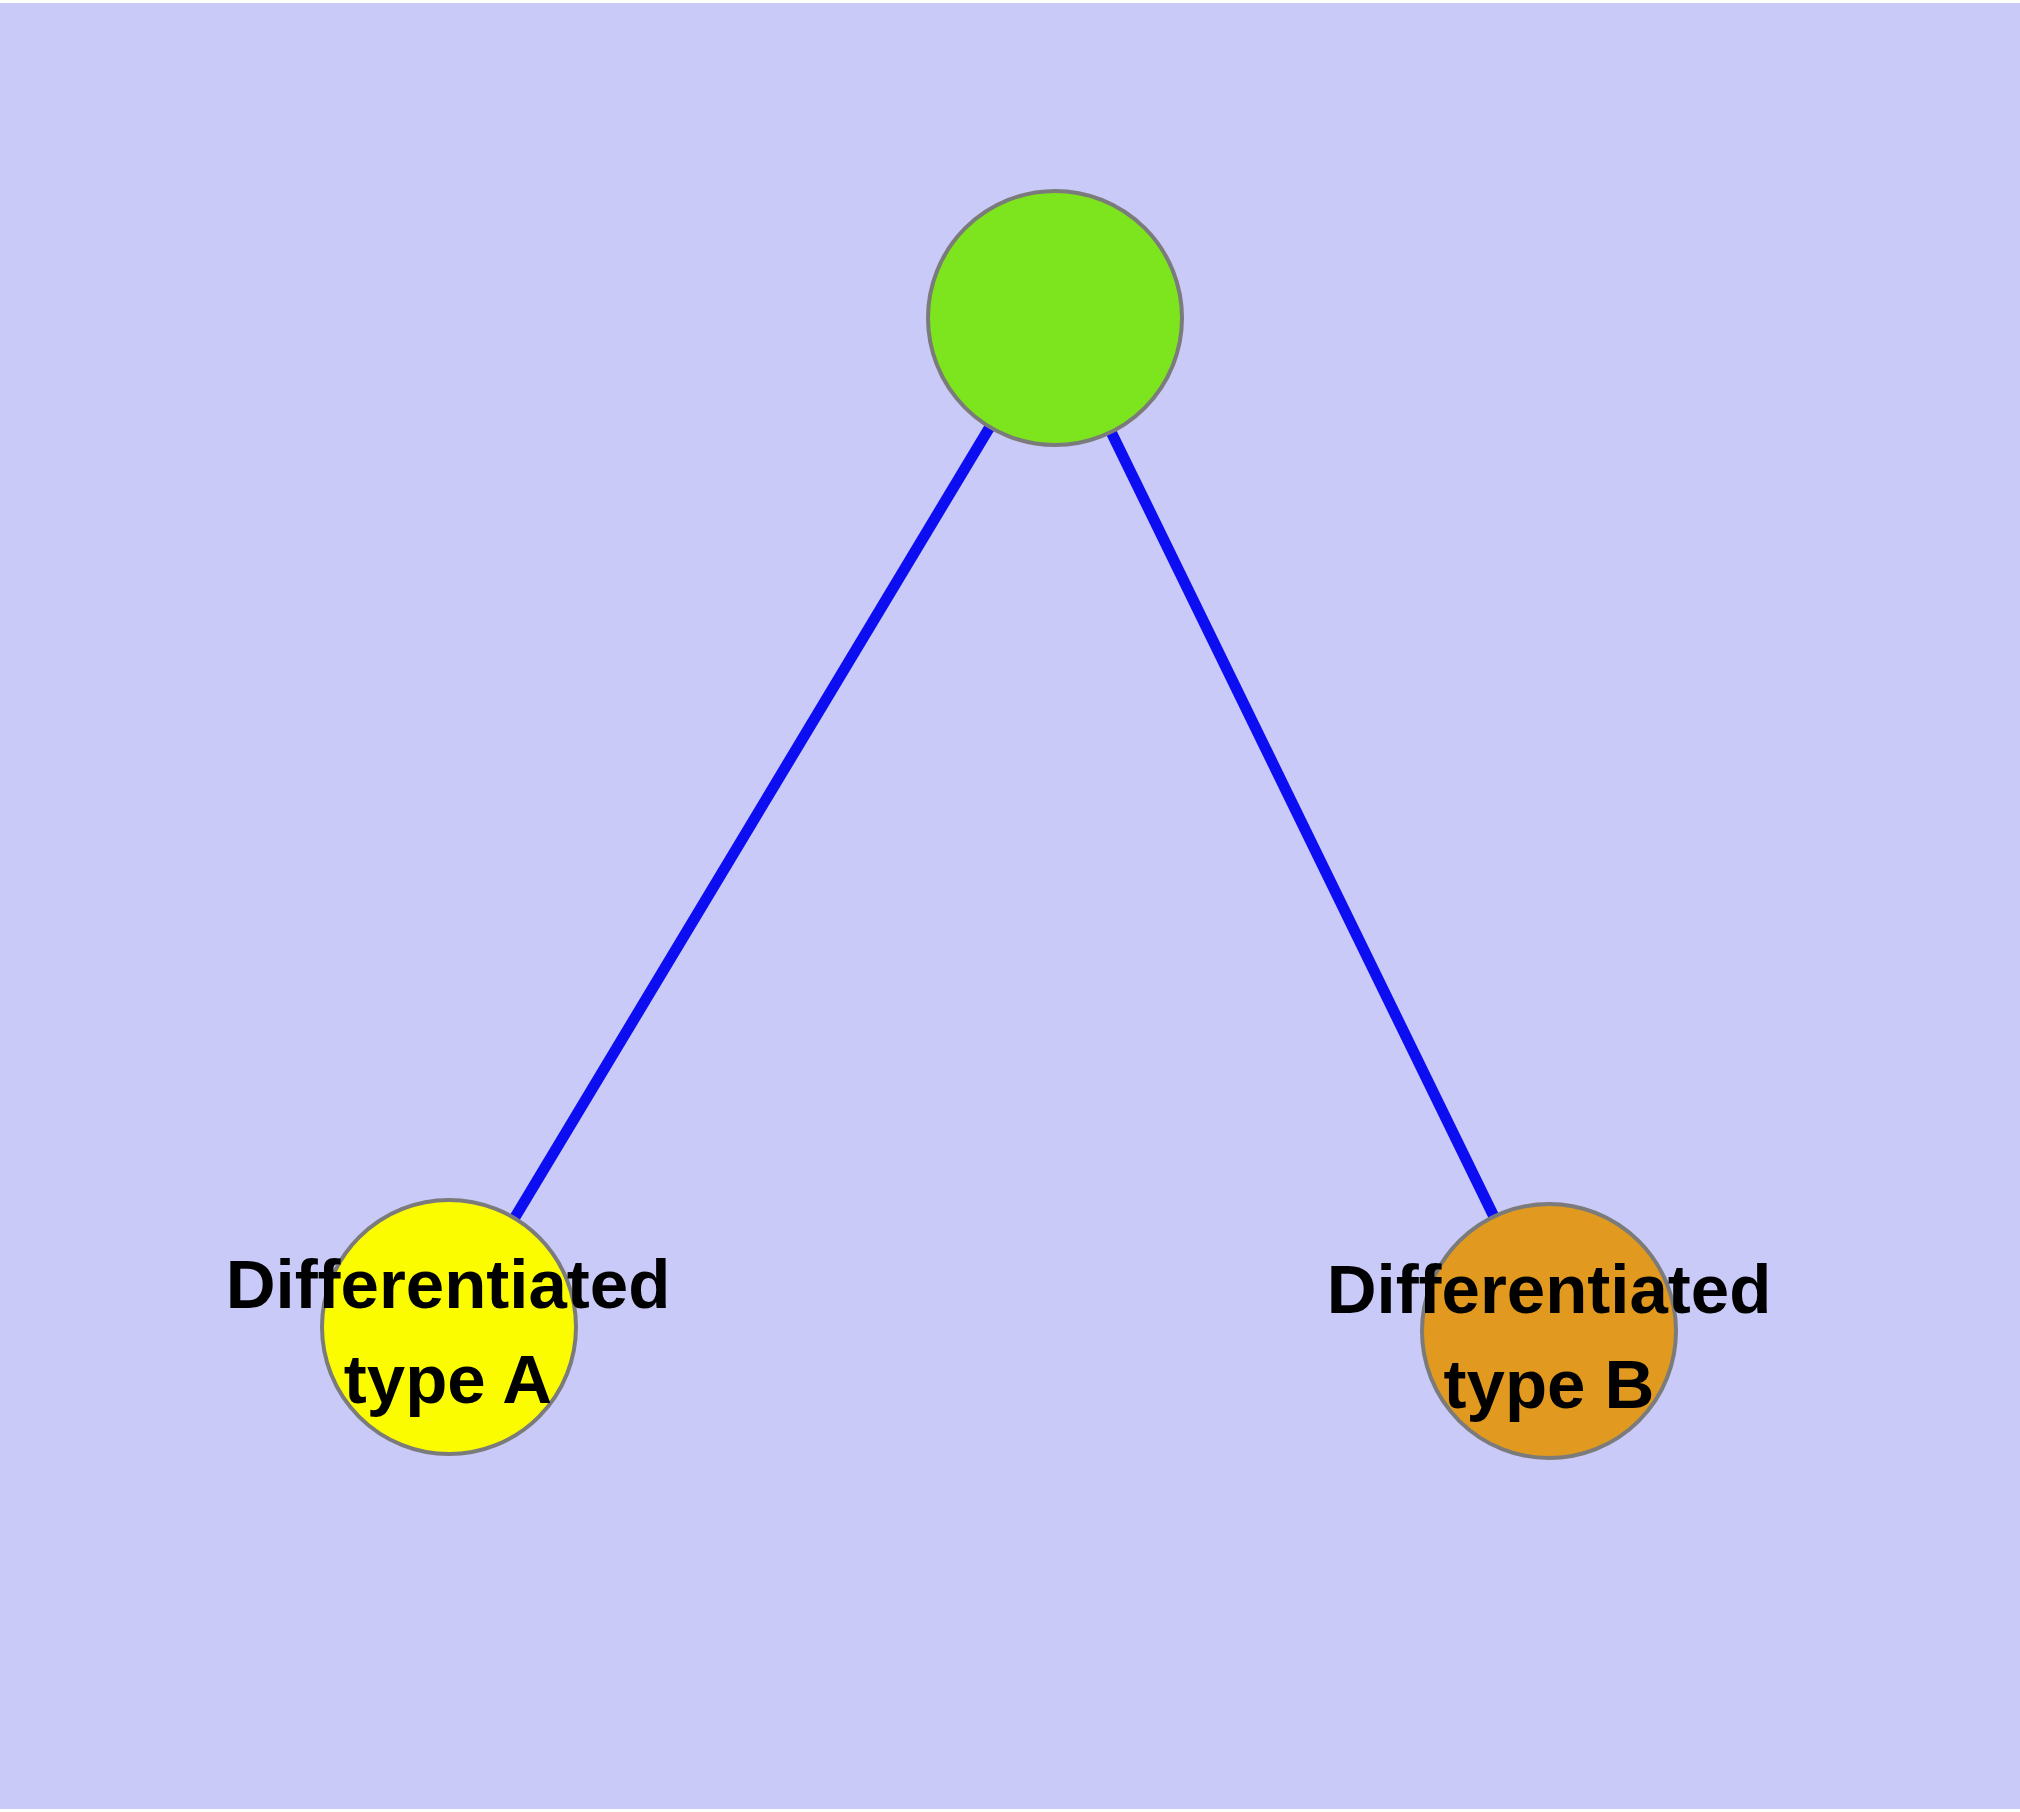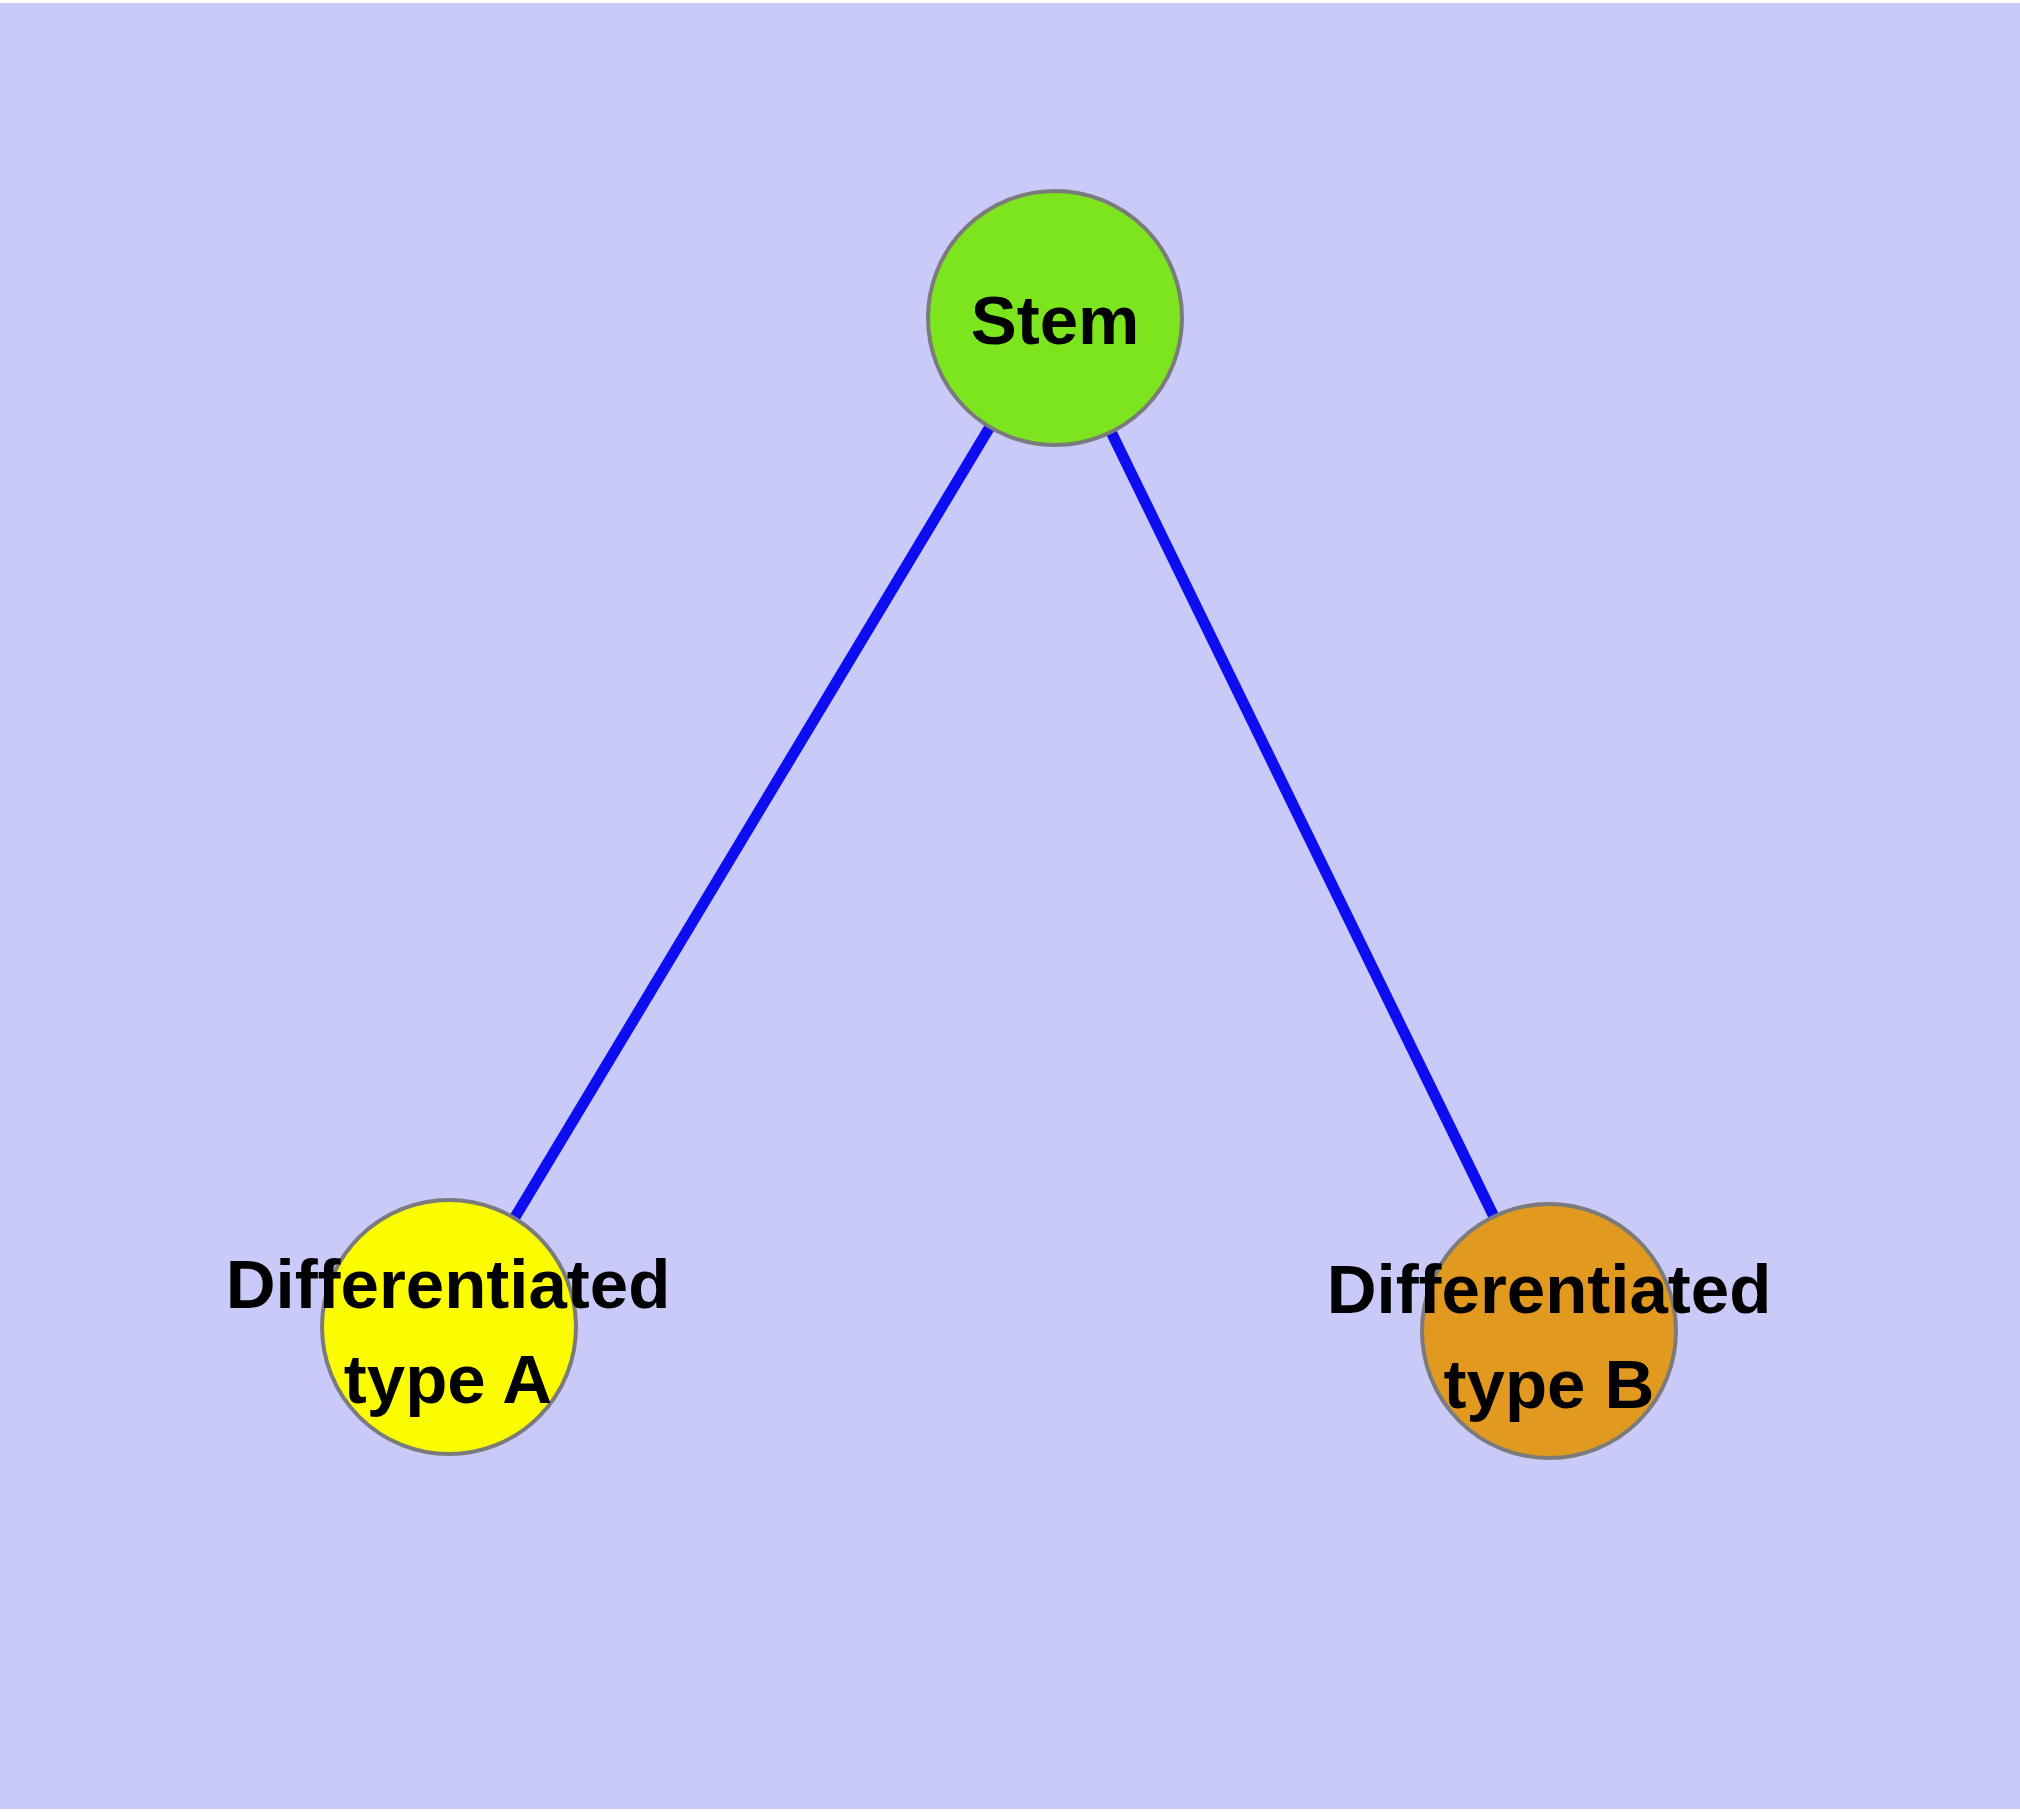--- a/index.html
+++ b/index.html
@@ -67,21 +67,20 @@
 
   <svg class="edge-layer" viewBox="0 0 2384 2138" xmlns="http://www.w3.org/2000/svg">
     <line x1="1245" y1="375" x2="530" y2="1565" stroke-width="13" stroke="#0d0df2"></line>
     <line x1="1245" y1="375" x2="1828" y2="1570" stroke-width="13" stroke="#0d0df2"></line>
   </svg>
 
   <div class="node-circle stem" style="background: rgb(125, 229, 29); border-color: rgb(123, 123, 123);"></div>
   <div class="node-circle type-a" style="background: rgb(252, 252, 0); border-color: rgb(123, 123, 123);"></div>
   <div class="node-circle type-b" style="background: rgb(225, 154, 31); border-color: rgb(123, 123, 123);"></div>
 
-  <div class="node-label stem">Stem</div>
   <div class="node-label type-a">Differentiated
 type A</div>
   <div class="node-label type-b">Differentiated
 type B</div>
 
   <div class="frame-strip bottom"></div>
 
 </div>
 
 

